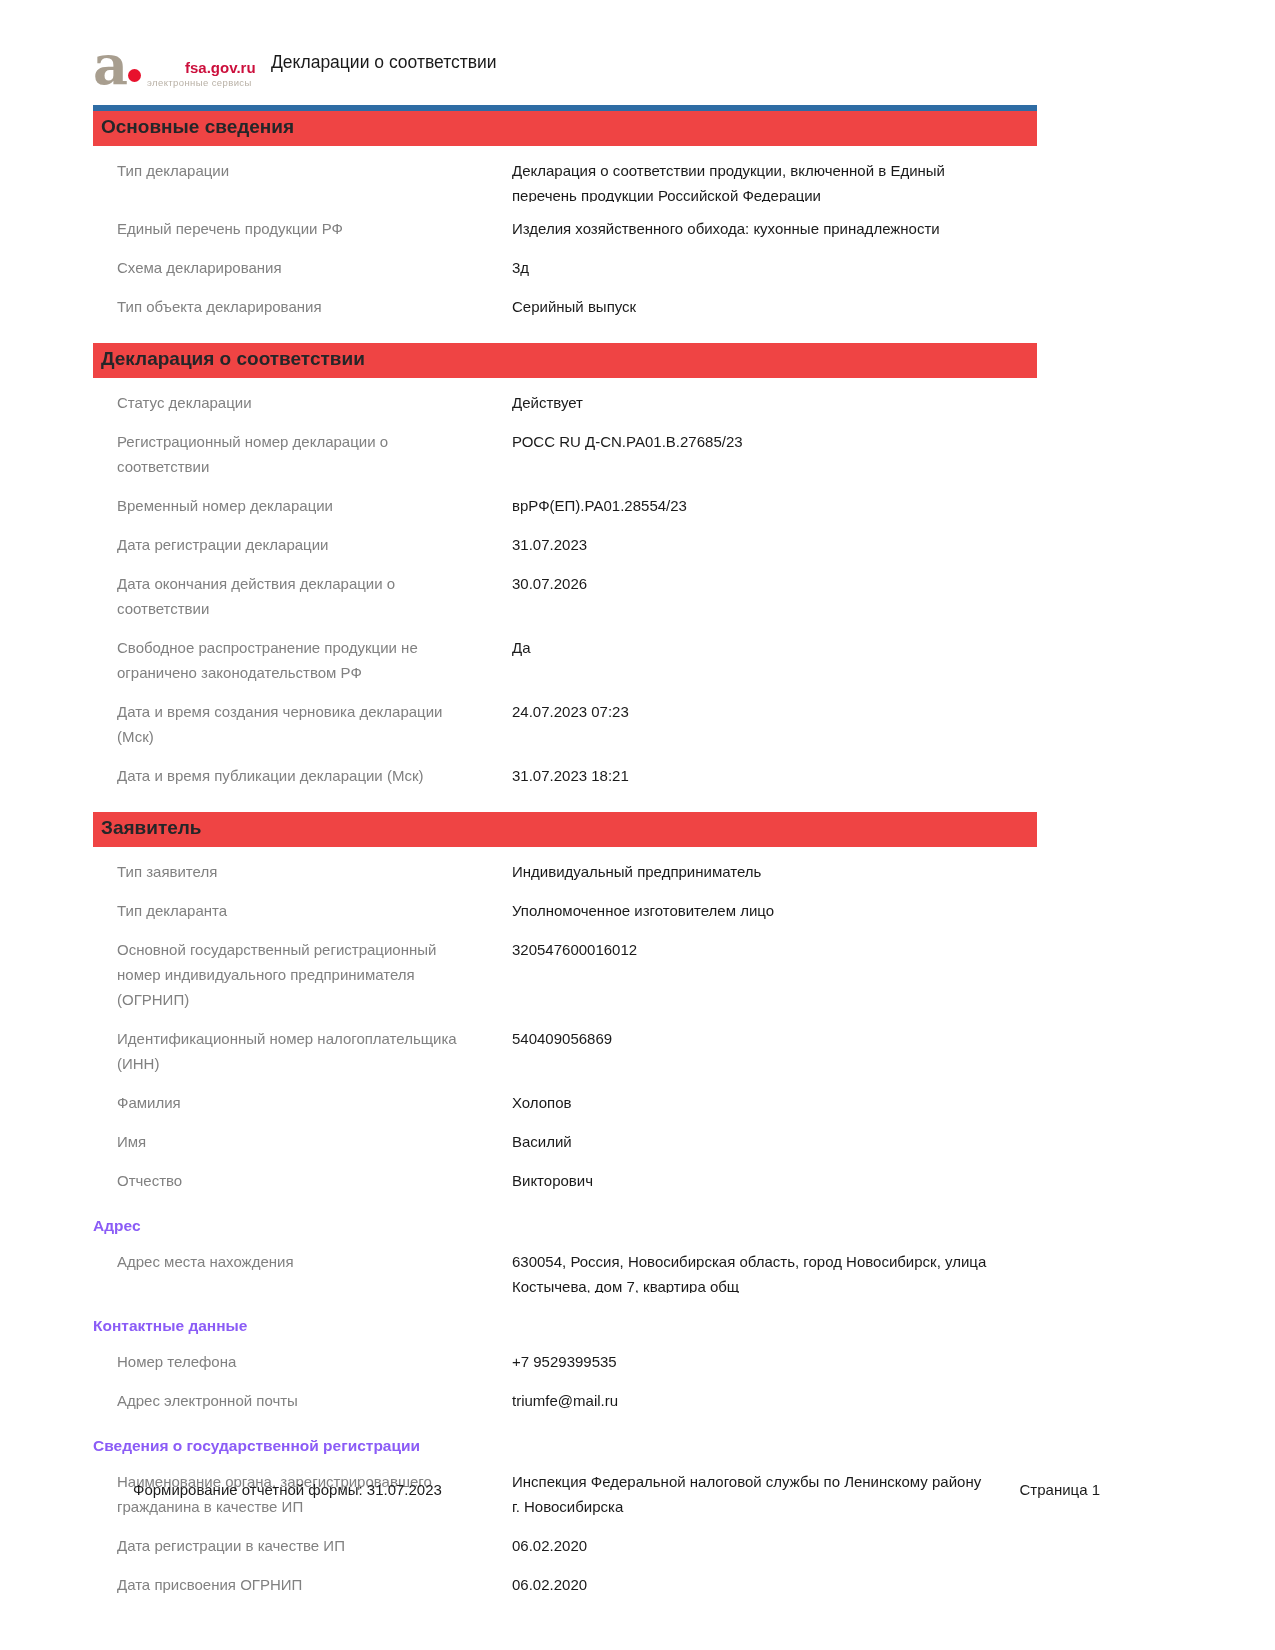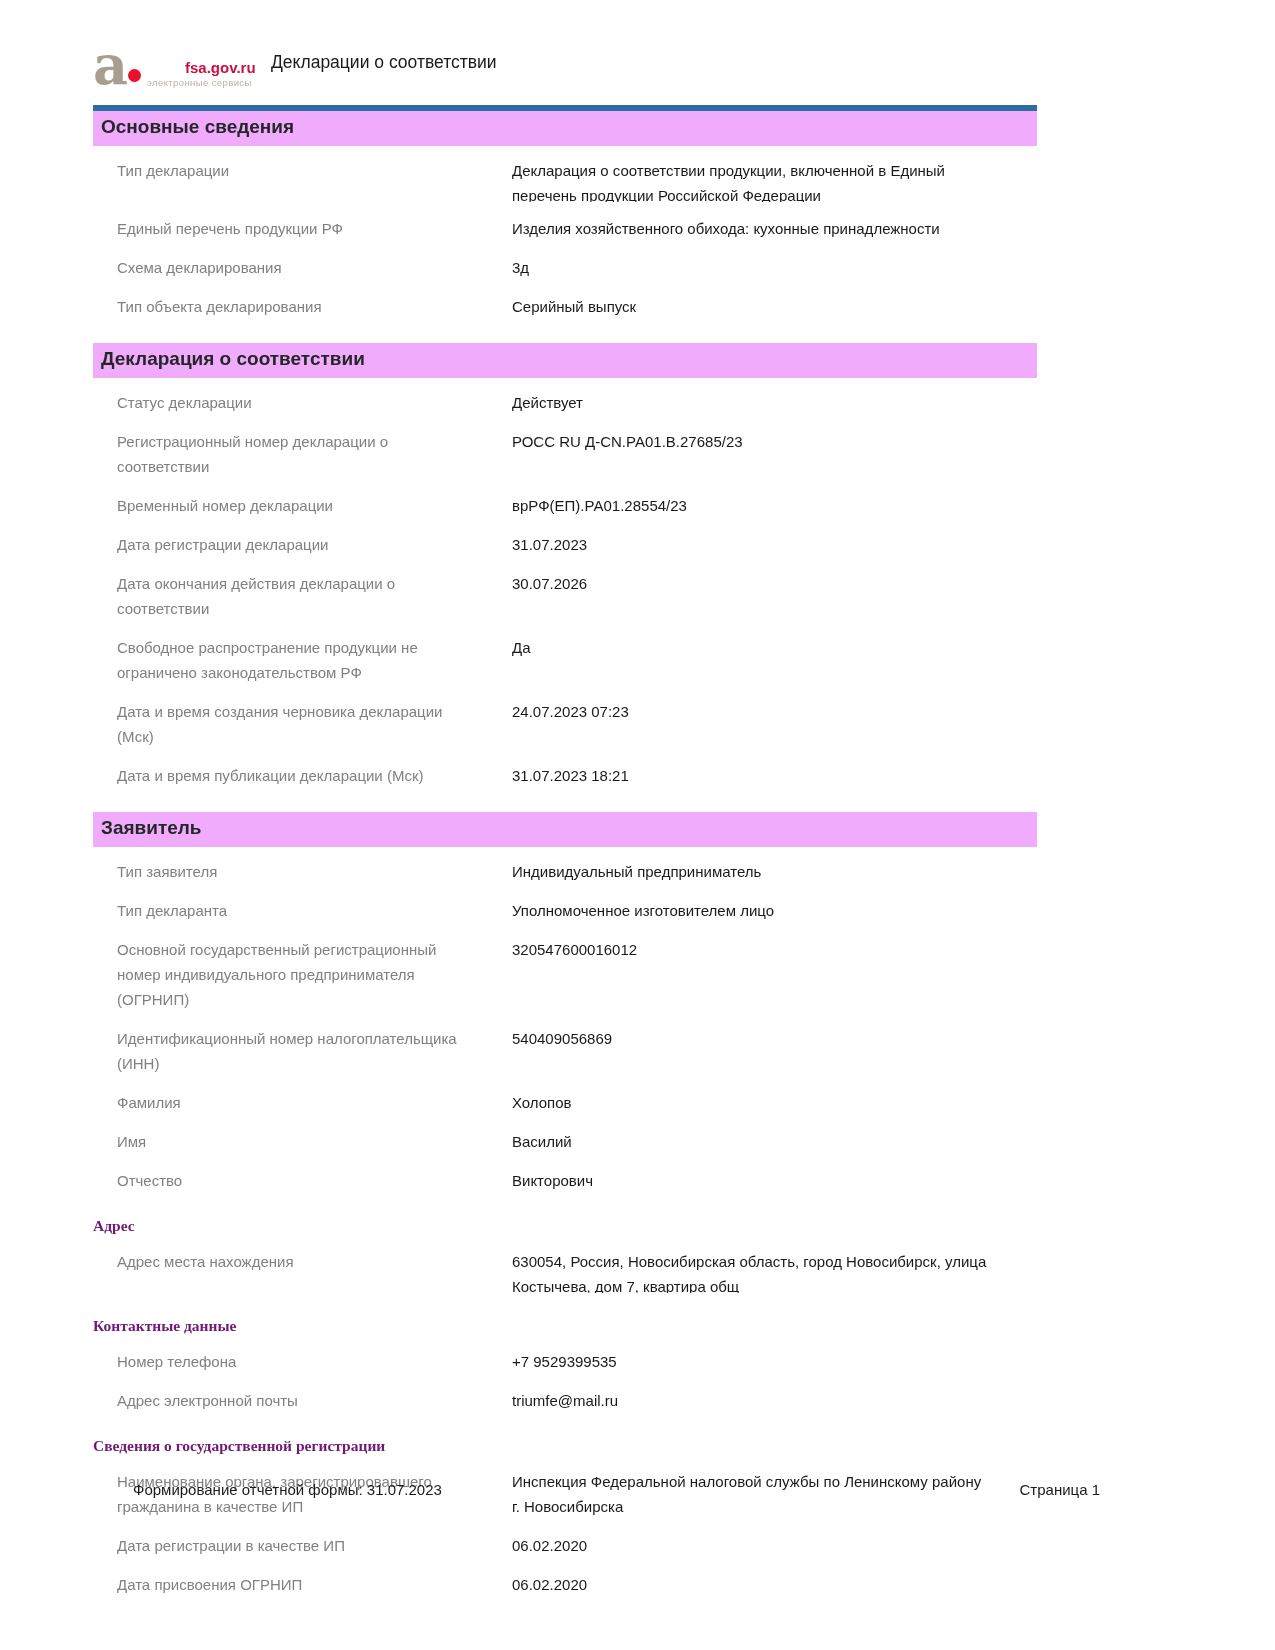--- a/index.html
+++ b/index.html
@@ -27,21 +27,21 @@
     background: #e8112d; margin: 0 6px 6px 2px; flex: none;
   }
   .logo-text { padding-bottom: 0; }
   .logo-brand { color: #cc0f3c; font-weight: 700; font-size: 15px; line-height: 16px; margin-left: 38px; }
   .logo-tagline { color: #b9b1a6; font-size: 9.5px; letter-spacing: 0.4px; margin-top: 1px; }
   .doc-title { font-size: 17.5px; font-weight: 400; margin-top: 10px; color: #1a1a1a; }
 
   
   .section { margin-top: 17px; }
   .section-header {
-    background: #f0abfc;
+    background: #ef4444;
     padding: 5px 20px 8px 8px;
   }
   .section-header.accent-top { border-top: 6px solid #2e6ca4; }
   .section-title { font-size: 19px; font-weight: 700; color: #242628; }
   .section-rows { padding-top: 5px; }
 
   .field-row { display: flex; padding: 7px 0; }
   .field-label {
     width: 395px; flex: none;
     color: #818181; font-size: 15px; line-height: 25px;
@@ -49,21 +49,21 @@
     margin-left: 24px;
   }
   .field-value {
     flex: 1;
     color: #1a1a1a; font-size: 15px; line-height: 25px;
     white-space: pre-line;
   }
   .field-value.clipped { max-height: 44px; overflow: hidden; }
 
   .subheading-row { padding: 7px 0; margin-top: 10px; }
-  .subheading { font-size: 15.5px; font-weight: 700; color: #701a75; font-family: Liberation Serif, serif; }
+  .subheading { font-size: 15.5px; font-weight: 700; color: #8b5cf6; }
 
   
   .doc-footer {
     position: absolute; top: 1481px; left: 93px; width: 967px;
     display: flex; justify-content: space-between;
     font-size: 15px; color: #1a1a1a; margin-left: 40px;
   }
 </style>
 </head>
 <body>

